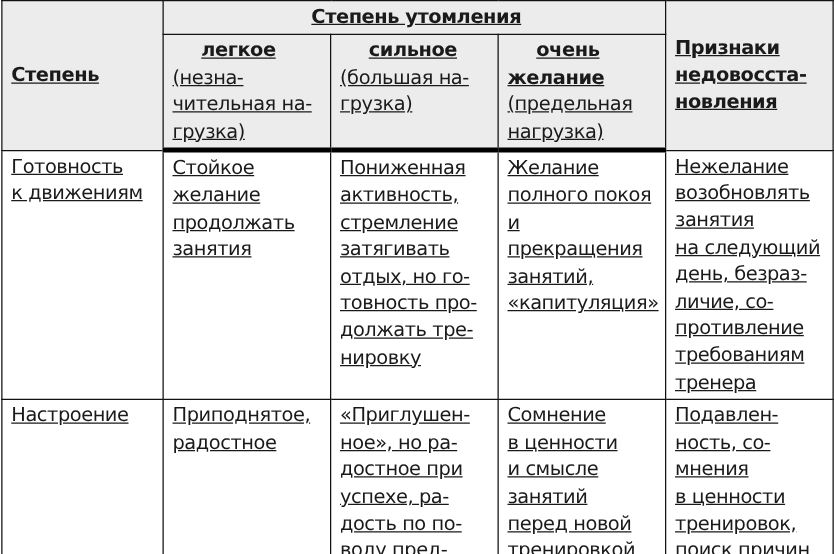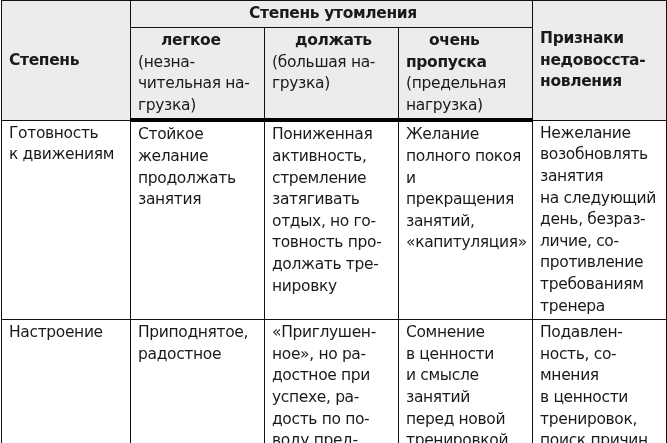--- a/index.html
+++ b/index.html
@@ -7,20 +7,21 @@
   table.fatigue {
     position: absolute; left: 1px; top: 0px;
     width: 665px; border-collapse: collapse; table-layout: fixed;
     font-size: 15.5px; line-height: 21.6px; letter-spacing: -0.35px;
   }
   table.fatigue td, table.fatigue th {
     border: 1.5px solid #111;
     vertical-align: top; text-align: left;
     padding: 2px 4px 2px 7px;
     font-weight: normal;
+    text-decoration: underline;
   }
   .head th { background: #ececec; }
   .b { font-weight: bold; margin-left: 23px; }
   .group-head { text-align: center !important; font-weight: bold !important; height: 22px; vertical-align: middle !important; }
   .sym-head { vertical-align: middle !important; font-weight: bold !important; }
   .rec-head { vertical-align: middle !important; font-weight: bold !important; }
   tr.hdr2 th { border-bottom: 4px solid #000; height: 62px; }
   tr.row1 td { height: 175px; }
   tr.row2 td { height: 158px; }
   .cell-text { white-space: pre-line; }
@@ -41,24 +42,24 @@
     <th rowspan="2" class="sym-head">Степень</th>
     <th colspan="3" class="group-head">Степень утомления</th>
     <th rowspan="2" class="rec-head cell-text">Признаки
 недовосста-
 новления</th>
   </tr>
   <tr class="head hdr2">
     <th class="cell-text"><span class="b">легкое</span><span> (незна-
 чительная на-
 грузка)</span></th>
-    <th class="cell-text"><span class="b">должать</span><span>
+    <th class="cell-text"><span class="b">сильное</span><span>
 (большая на-
 грузка)</span></th>
-    <th class="cell-text"><span class="b">очень пропуска</span><span>
+    <th class="cell-text"><span class="b">очень желание</span><span>
 (предельная
 нагрузка)</span></th>
   </tr>
   <tr class="row1">
     <td class="cell-text">Готовность
 к движениям</td>
     <td class="cell-text">Стойкое
 желание
 продолжать
 занятия</td>

